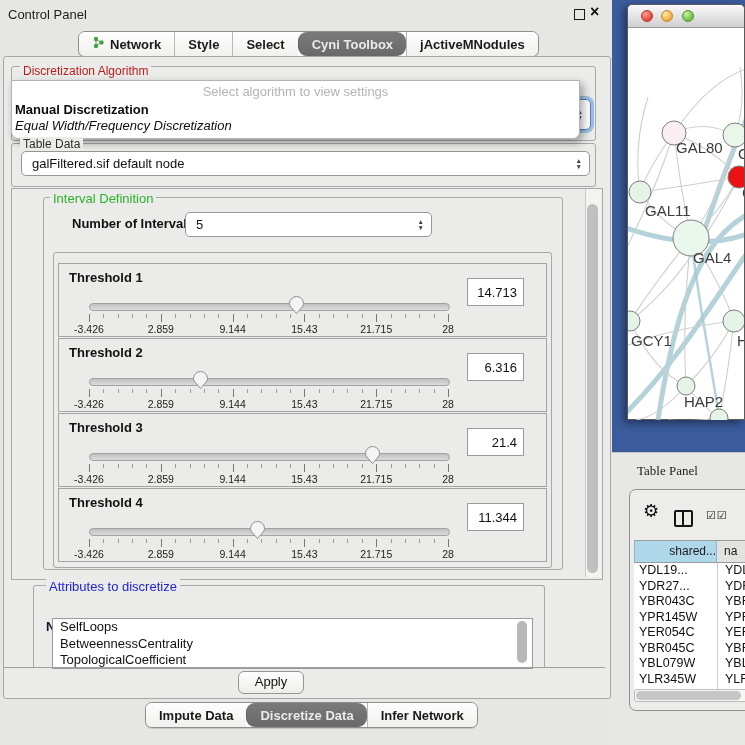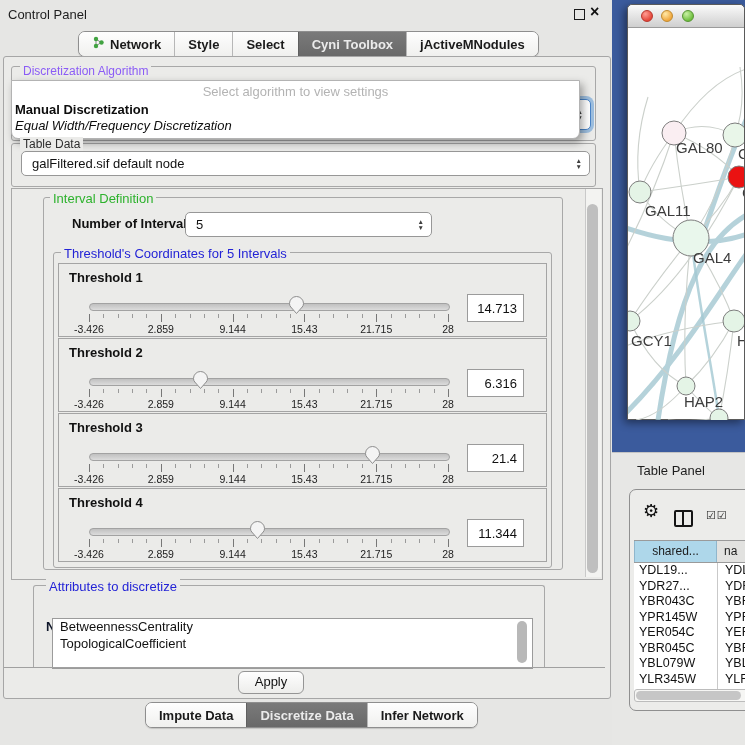--- a/index.html
+++ b/index.html
@@ -7,28 +7,28 @@
   
   .cp{position:absolute;left:0;top:0;width:612px;height:745px;background:#e6e6e4;}
   .titlebar{position:absolute;left:0;top:0;width:612px;height:28px;}
   .tb-title{position:absolute;left:8px;top:7px;font-size:13px;color:#1d1d1d;}
   .float-btn{position:absolute;left:574px;top:9px;width:9px;height:9px;border:1.5px solid #1a1a1a;background:#e6e6e4;}
   .close-btn{position:absolute;left:590px;top:3px;font-size:16px;font-weight:900;color:#111;}
   
   .segbar{position:absolute;display:flex;height:24px;border:1px solid #8e8e8e;border-radius:7px;overflow:hidden;background:#fdfdfd;box-shadow:0 1px 1px rgba(0,0,0,.15);}
   .seg{display:flex;align-items:center;gap:5px;padding:0 13px;font-size:13px;font-weight:bold;color:#1a1a1a;background:linear-gradient(#fefefe,#f0f0ee);border-left:1px solid #b7b7b7;white-space:nowrap;}
   .seg:first-child{border-left:none;}
-  .seg.active{background:linear-gradient(#7a7a7a,#696969);color:#ebebeb;border-left-color:#5f5f5f;}
+  .seg.active{background:linear-gradient(#7a7a7a,#696969);color:#ebebeb;border-left-color:#5f5f5f;border-radius:9px;}
   .toptabs{left:78px;top:31px;}
   .bottomtabs{left:145px;top:702px;}
   
   .outer{position:absolute;left:3px;top:56px;width:606px;height:641px;background:#ebebe9;border:1px solid #a6a6a6;border-radius:3px;}
   .grp{position:absolute;border:1px solid #a8a8a8;border-radius:3px;background:#ebebe9;}
   .grp-label{position:absolute;font-size:12px;background:#ebebe9;padding:0 3px;white-space:nowrap;z-index:3;}
-  .lbl-gray{color:#8b5cf6;} .lbl-dark{color:#2e2e2e;} .lbl-green{color:#2db22d;} .lbl-blue{color:#2323d6;}
+  .lbl-gray{color:#b91c1c;} .lbl-dark{color:#2e2e2e;} .lbl-green{color:#2db22d;} .lbl-blue{color:#2323d6;}
   .combo{position:absolute;background:#fff;border:1px solid #979797;border-radius:5px;display:flex;align-items:center;}
   .combo-text{flex:1;padding-left:10px;font-size:13px;color:#111;white-space:nowrap;overflow:hidden;}
   .stepper{display:flex;flex-direction:column;align-items:center;margin-right:7px;font-size:6.5px;line-height:5.5px;color:#3d3d3d;}
   .focusring{box-shadow:0 0 0 3px rgba(105,160,215,.6);border-color:#4a84c8;}
   
   .popup{position:absolute;left:11px;top:80px;width:567px;height:57px;background:#fff;border:1px solid #b3b3b3;border-radius:0 0 7px 7px;box-shadow:3px 4px 9px rgba(0,0,0,.35);z-index:50;}
   .popup-hint{position:absolute;left:0;top:3px;width:100%;text-align:center;font-size:13px;color:#b3b3b3;}
   .popup-item{position:absolute;left:3px;font-size:13px;color:#0d0d0d;white-space:nowrap;}
   
   .scrollarea{position:absolute;left:11px;top:188px;width:590px;height:390px;border:1px solid #a8a8a8;background:#ebebe9;}
@@ -36,47 +36,47 @@
   .vthumb{position:absolute;left:587px;top:204px;width:11px;height:369px;background:#bfbfbf;border-radius:6px;}
   .thr-panel{position:absolute;left:58px;width:489px;height:74px;background:#ebebe9;border:1px solid #a4a4a4;box-sizing:border-box;}
   .thr-label{position:absolute;left:10px;top:6px;font-size:13px;font-weight:bold;color:#111;}
   .thr-track{position:absolute;left:30px;top:39px;width:359px;height:6px;border:1px solid #a2a2a2;border-radius:4px;background:linear-gradient(#c0c0c0,#dcdcdc);}
   .thumb{position:absolute;top:31px;width:17px;height:20px;}
   .tickrow{position:absolute;left:30px;top:50px;width:359px;height:8px;}
   .tick{position:absolute;top:0;width:1px;height:4px;background:#9a9a9a;}
   .tick.major{height:8px;background:#777;}
   .ticklabels{position:absolute;left:30px;top:59px;width:359px;height:12px;}
   .ticklabels span{position:absolute;transform:translateX(-50%);font-size:10.5px;font-weight:normal;color:#222;white-space:nowrap;}
-  .valuebox{position:absolute;left:408px;top:30px;width:57px;height:28px;background:#fff;border:1px solid #9b9b9b;font-size:13px;color:#111;text-align:right;line-height:28px;padding-right:6px;box-sizing:border-box;}
+  .valuebox{position:absolute;left:408px;top:14px;width:57px;height:28px;background:#fff;border:1px solid #9b9b9b;font-size:13px;color:#111;text-align:right;line-height:28px;padding-right:6px;box-sizing:border-box;}
   
   .attr-list{position:absolute;left:52px;top:618px;width:479px;height:49px;background:#fff;border:1px solid #9b9b9b;overflow:hidden;}
   .attr-item{font-size:13px;color:#111;line-height:16.5px;padding-left:7px;white-space:nowrap;}
   .attr-scroll{position:absolute;left:517px;top:621px;width:10px;height:42px;background:#b8b8b8;border-radius:5px;}
   .divider{position:absolute;left:4px;top:667px;width:601px;height:0;border-top:1px solid #a0a0a0;}
   .apply-btn{position:absolute;left:238px;top:671px;width:64px;height:21px;background:linear-gradient(#fefefe,#ededeb);border:1px solid #959595;border-radius:6px;font-size:13px;color:#111;text-align:center;line-height:20px;}
   
   .desktop{position:absolute;left:612px;top:0;width:133px;height:745px;background:#3b5b9d;}
   .netwin{position:absolute;left:627px;top:4px;width:118px;height:416px;background:#fff;border:1px solid #5a5a5a;border-radius:5px 5px 0 0;box-shadow:-3px 3px 9px rgba(0,0,0,.45);box-sizing:border-box;}
   .nw-title{position:absolute;left:0;top:0;width:100%;height:22px;background:linear-gradient(#fafafa,#cfcfcf);border-bottom:1px solid #9b9b9b;border-radius:5px 5px 0 0;}
   .light{position:absolute;top:5px;width:12px;height:12px;border-radius:50%;}
   .light.red{left:13px;background:radial-gradient(circle at 35% 30%,#ff9d93,#e4473a 70%);border:1px solid #b8352c;box-sizing:border-box;}
   .light.yellow{left:33px;background:radial-gradient(circle at 35% 30%,#ffe9a8,#f0a73e 70%);border:1px solid #c08a2e;box-sizing:border-box;}
   .light.green{left:54px;background:radial-gradient(circle at 35% 30%,#c9f0a5,#6fbf3f 70%);border:1px solid #569433;box-sizing:border-box;}
   .nw-svg{position:absolute;left:0;top:22px;}
   
   .tp{position:absolute;left:612px;top:452px;width:133px;height:293px;background:#e7e7e5;border-top:1px solid #c4c4c4;}
-  .tp-title{position:absolute;left:25px;top:10px;font-size:13px;color:#1d1d1d;}
+  .tp-title{position:absolute;left:25px;top:10px;font-size:13px;color:#1d1d1d;font-family:Liberation Serif, serif;}
   .tp-box{position:absolute;left:17px;top:36px;width:130px;height:220px;background:#ececea;border:1px solid #8f8f8f;border-radius:7px;}
   .gear{position:absolute;left:13px;top:12px;font-size:18px;color:#111;line-height:18px;}
   .colicon{position:absolute;left:44px;top:20px;width:15px;height:13px;border:2px solid #151515;border-radius:2px;}
   .colicon::before{content:"";position:absolute;left:6px;top:0;width:2px;height:13px;background:#151515;}
   .checks{position:absolute;left:76px;top:19px;font-size:11px;color:#222;letter-spacing:1px;}
   .tbl{position:absolute;left:4px;top:50px;width:126px;overflow:hidden;}
   .tbl-head{display:flex;height:21px;border-top:1px solid #9a9a9a;border-bottom:1px solid #9a9a9a;}
-  .th1{width:83px;background:#aed7ea;border-left:1px solid #8fb6cc;border-right:1px solid #8fb6cc;font-size:12px;color:#1c1c1c;text-align:center;line-height:20px;box-sizing:border-box;}
+  .th1{width:83px;background:#aed7ea;border-left:1px solid #8fb6cc;border-right:1px solid #8fb6cc;font-size:12px;color:#1c1c1c;text-align:right;line-height:20px;box-sizing:border-box;}
   .th2{flex:1;background:#e2e2e0;font-size:12px;color:#1c1c1c;padding-left:7px;line-height:20px;}
   .tbl-body{height:128px;background:#fff;overflow:hidden;}
   .tbl-row{display:flex;height:15.5px;}
   .td1{width:83px;font-size:12.5px;color:#111;padding-left:5px;box-sizing:border-box;white-space:nowrap;}
   .td2{flex:1;font-size:12.5px;color:#111;padding-left:7px;border-left:1px solid #c9c9c9;white-space:nowrap;}
   .hscroll{position:absolute;left:4px;top:199px;width:122px;height:13px;background:#f6f6f4;border:1px solid #bcbcbc;border-radius:3px;box-sizing:border-box;}
   .hthumb{position:absolute;left:1px;top:1px;width:105px;height:9px;background:#c6c6c6;border-radius:5px;}
 </style>
 </head>
 <body>
@@ -151,21 +151,20 @@
   <div style="position:absolute;left:72px;top:216px;font-size:13px;font-weight:bold;color:#111;">Number of Intervals</div>
   <div class="combo" style="left:185px;top:212px;width:245px;height:23px;">
     <div class="combo-text">5</div>
     <div class="stepper">
       <span>▲</span>
         <span>▼</span>
     </div>
   </div>
 
   <div class="grp" style="left:53px;top:252px;width:497px;height:314px;"></div>
-  <div class="grp-label lbl-blue" style="left:61px;top:246px;font-size:13px;">Threshold's Coordinates for 5 Intervals</div>
   <div id="thresholds">
       <div class="thr-panel" style="top: 263px;">
         <div class="thr-label">Threshold 1</div>
         <div class="thr-track"></div>
         <div class="tickrow">
           <span class="tick major" style="left: 0%;"></span>
           <span class="tick" style="left: 4%;"></span>
           <span class="tick" style="left: 8%;"></span>
           <span class="tick" style="left: 12%;"></span>
           <span class="tick" style="left: 16%;"></span>
@@ -335,20 +334,21 @@
             <path d="M8.5,18.5 L2.8,12 Q1.5,10.6 1.5,8.5 A7,7 0 0 1 15.5,8.5 Q15.5,10.6 14.2,12 Z" fill="#f4f4f4" stroke="#8e8e8e"></path>
           </svg></div>
         <div class="valuebox">11.344</div>
       </div>
     </div>
 
   <div class="grp" style="left:33px;top:585px;width:510px;height:82px;border-bottom:none;border-radius:3px 3px 0 0;"></div>
   <div class="grp-label lbl-blue" style="left:46px;top:579px;font-size:13px;">Attributes to discretize</div>
   <div style="position:absolute;left:46px;top:619px;font-size:13px;font-weight:bold;color:#0f172a;">Numerical Attributes</div>
   <div class="attr-list" id="attr-list">
+      <div class="attr-item">SelfLoops</div>
       <div class="attr-item">BetweennessCentrality</div>
       <div class="attr-item">TopologicalCoefficient</div>
     </div>
   <div class="attr-scroll"></div>
 
   <div class="divider"></div>
   <div class="apply-btn">Apply</div>
 
   <div class="segbar bottomtabs" id="bottomtabs">
       <div class="seg">

